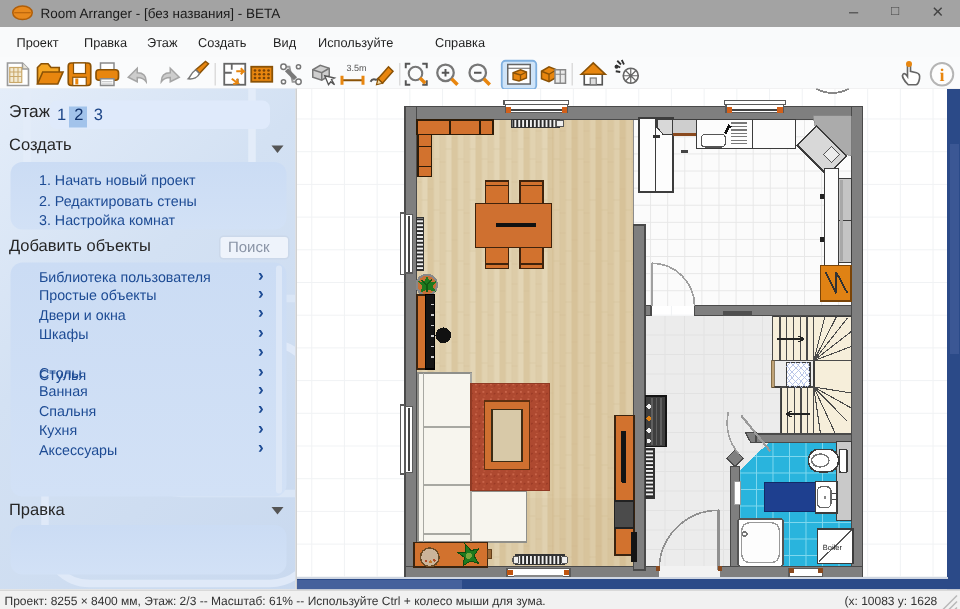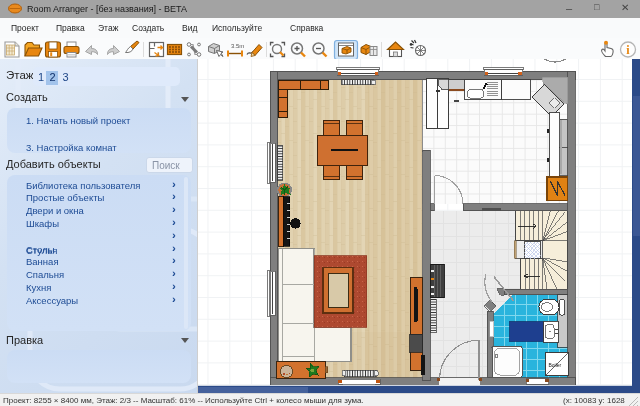--- a/index.html
+++ b/index.html
@@ -224,20 +224,21 @@
     <div style="position:absolute;left:33px;top:8px;width:147px;height:19px;background:#dfeafb;border-radius:5px;"></div>
     <div style="position:absolute;left:38px;top:11.5px;font-size:11px;color:#1c4587;">1</div>
     <div style="position:absolute;left:46px;top:11.5px;width:12px;height:14.5px;background:#a2c3eb;"></div>
     <div style="position:absolute;left:49.5px;top:11.5px;font-size:11px;color:#10316b;">2</div>
     <div style="position:absolute;left:62.5px;top:11.5px;font-size:11px;color:#1c4587;">3</div>
 
     <div class="sbheader" style="top:32px;">Создать</div>
     <div class="tri" style="left:181px;top:38px;"></div>
     <div class="sbpanel" style="top:49px;height:45px;"></div>
     <div class="sblink" style="top:56px;">1. Начать новый проект</div>
+    <div class="sblink" style="top:70px;">2. Редактировать стены</div>
     <div class="sblink" style="top:82.5px;">3. Настройка комнат</div>
 
     <div class="sbheader" style="top:98.5px;">Добавить объекты</div>
     <div style="position:absolute;left:146px;top:98px;width:45px;height:14px;background:#eef3fb;
                 border:1px solid #cbd8ea;border-radius:3px;"></div>
     <div style="position:absolute;left:152px;top:100.5px;font-size:10px;color:#8a94a6;">Поиск</div>
     <div class="sbpanel" style="top:116px;height:156px;"></div>
     <div style="position:absolute;left:184px;top:118px;width:4px;height:152px;background:#dce7f7;border-radius:2px;"></div>
     <div class="sblink" style="top:120.5px;">Библиотека пользователя</div>
       <div class="sbchev" style="left:172px;top:118.5px;">›</div>

